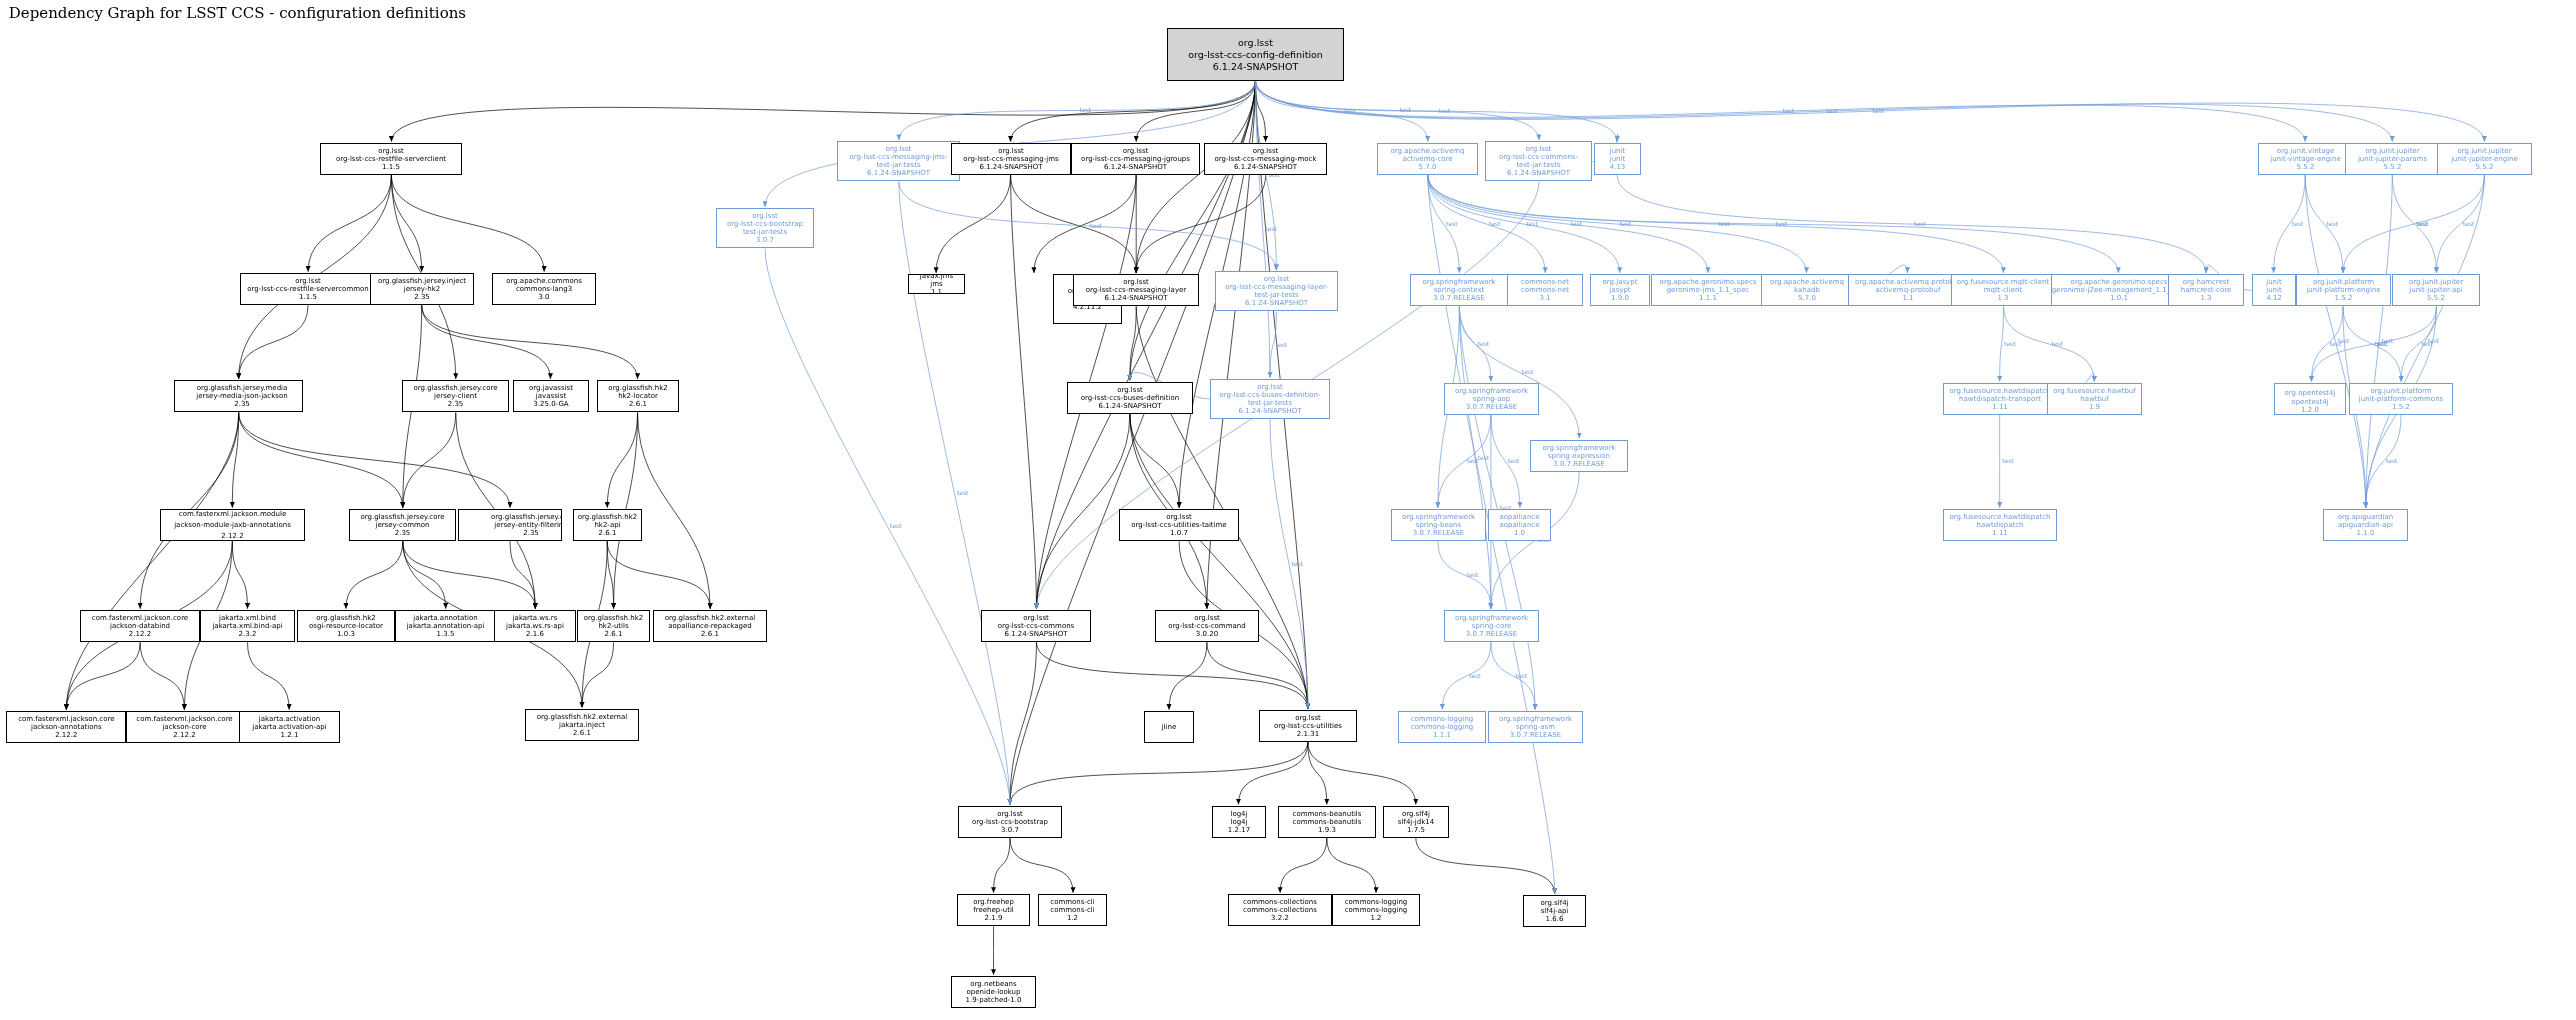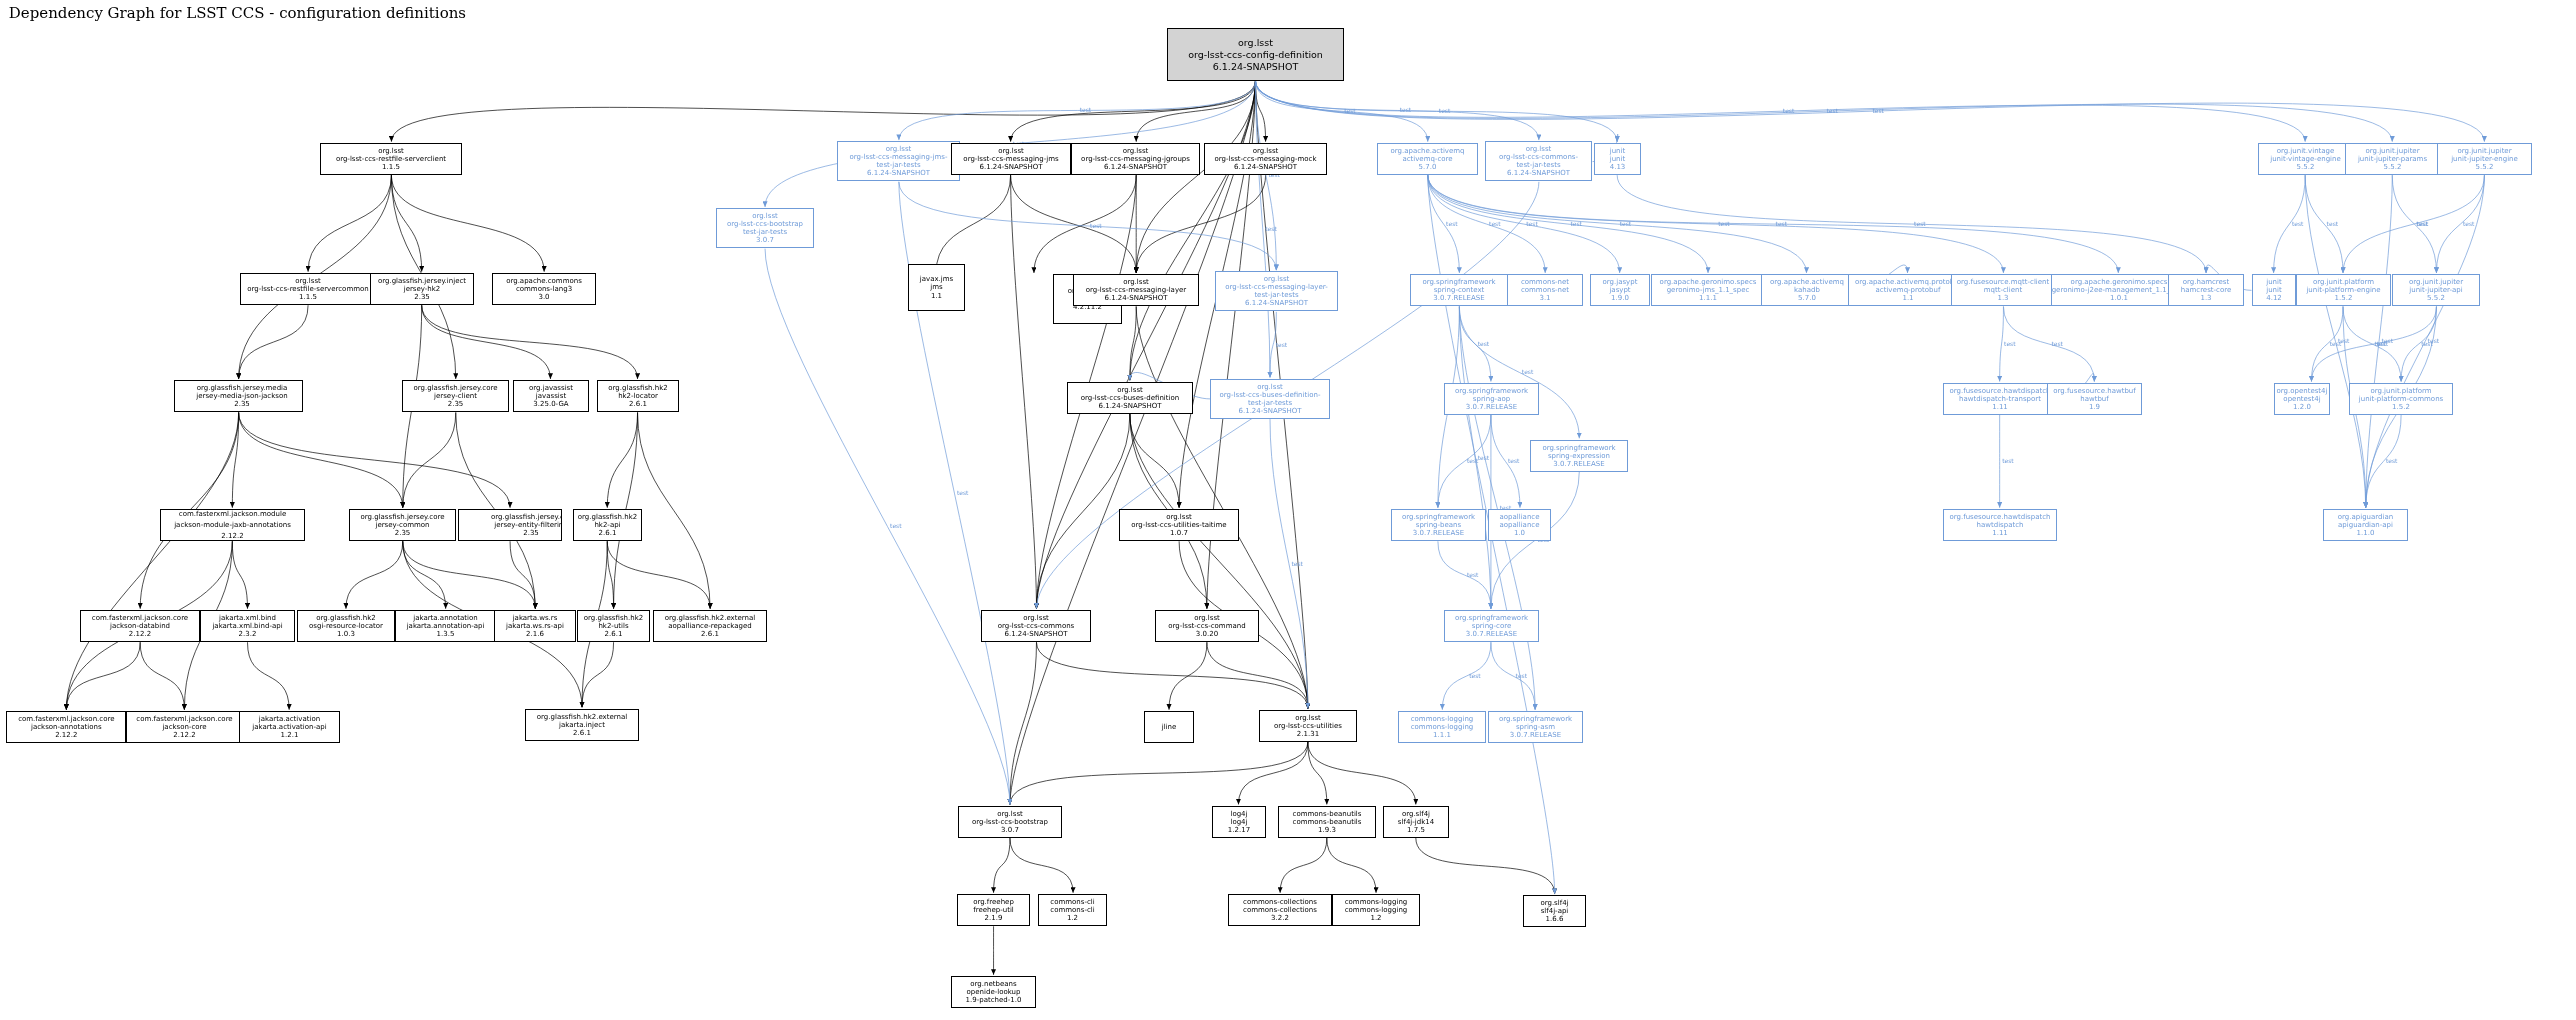--- a/index.html
+++ b/index.html
@@ -376,21 +376,21 @@
         <div>org.lsst</div>
         <div>org-lsst-ccs-messaging-mock</div>
         <div>6.1.24-SNAPSHOT</div>
       </div>
       <div class="node test" style="left: 716px; top: 208px; width: 98px; height: 40px;">
         <div>org.lsst</div>
         <div>org-lsst-ccs-bootstrap</div>
         <div>test-jar-tests</div>
         <div>3.0.7</div>
       </div>
-      <div class="node" style="left: 908px; top: 264px; width: 57px; height: 47px;">
+      <div class="node" style="left: 908px; top: 274px; width: 57px; height: 20px;">
         <div>javax.jms</div>
         <div>jms</div>
         <div>1.1</div>
       </div>
       <div class="node" style="left: 1053px; top: 274px; width: 69px; height: 50px;">
         <div>org.jgroups</div>
         <div>jgroups</div>
         <div>4.2.11.2</div>
       </div>
       <div class="node" style="left: 1073px; top: 274px; width: 126px; height: 32px;">
@@ -589,21 +589,21 @@
       <div class="node test" style="left: 1943px; top: 383px; width: 114px; height: 32px;">
         <div>org.fusesource.hawtdispatch</div>
         <div>hawtdispatch-transport</div>
         <div>1.11</div>
       </div>
       <div class="node test" style="left: 2047px; top: 383px; width: 95px; height: 32px;">
         <div>org.fusesource.hawtbuf</div>
         <div>hawtbuf</div>
         <div>1.9</div>
       </div>
-      <div class="node test" style="left: 2274px; top: 383px; width: 56px; height: 32px;">
+      <div class="node test" style="left: 2274px; top: 383px; width: 72px; height: 32px; justify-content: flex-end;">
         <div>org.opentest4j</div>
         <div>opentest4j</div>
         <div>1.2.0</div>
       </div>
       <div class="node test" style="left: 2349px; top: 383px; width: 104px; height: 32px;">
         <div>org.junit.platform</div>
         <div>junit-platform-commons</div>
         <div>1.5.2</div>
       </div>
       <div class="node test" style="left: 1530px; top: 440px; width: 98px; height: 32px;">

